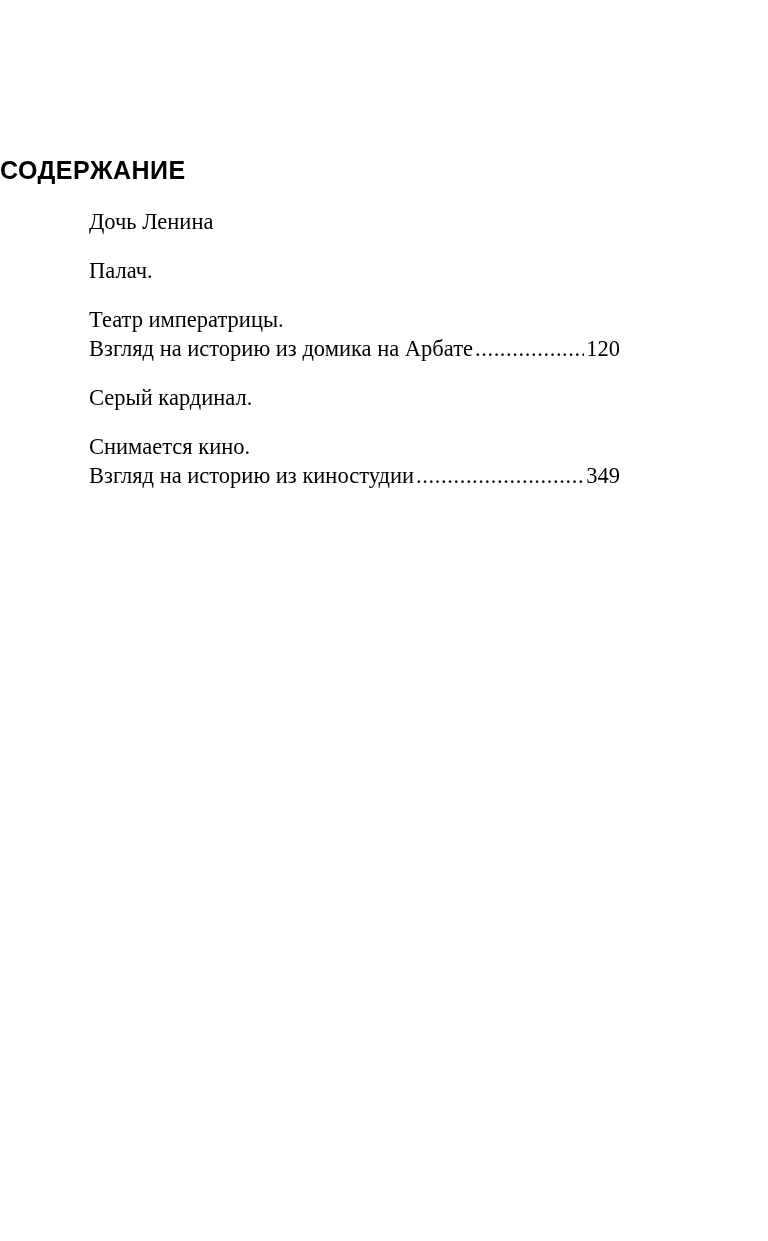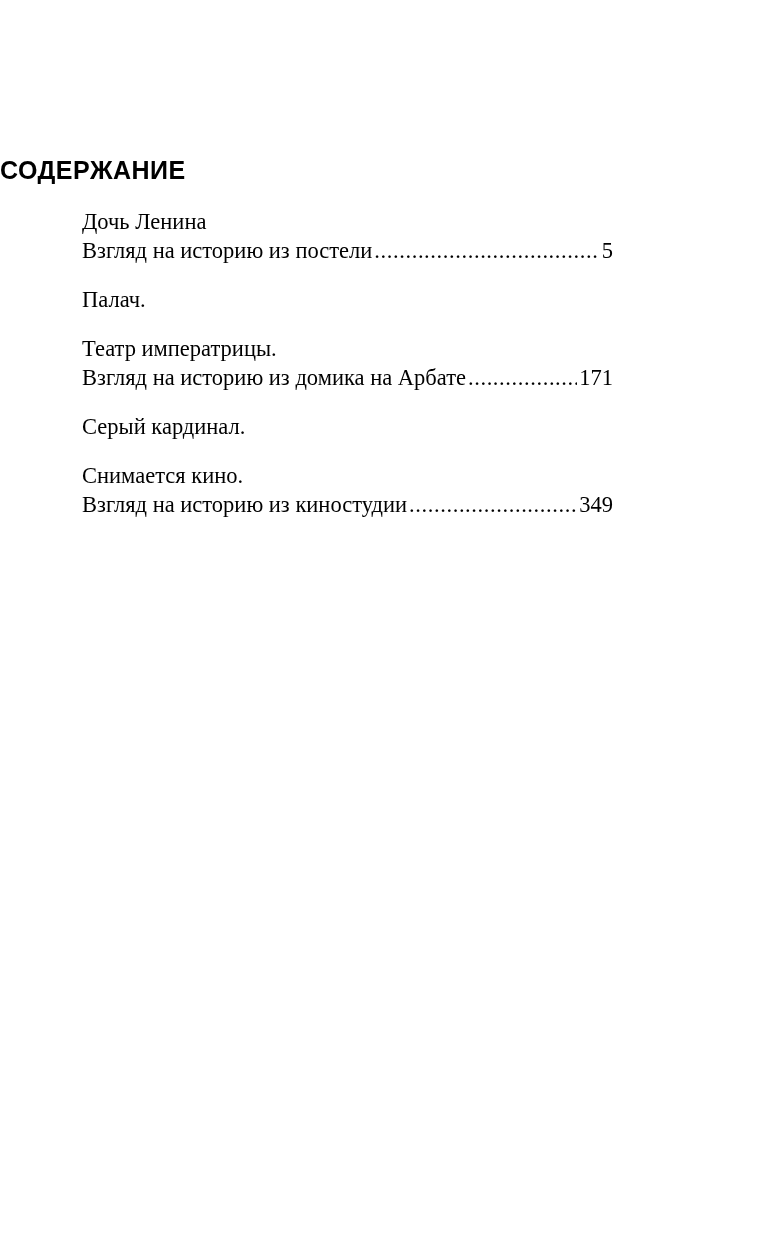--- a/index.html
+++ b/index.html
@@ -2,51 +2,46 @@
 <html><head>
   <meta charset="utf-8">
   <style>
     html, body { margin: 0; padding: 0; background: #ffffff; }
     body { width: 768px; height: 1241px; position: relative; overflow: hidden; color: #000; }
     .title {
       position: absolute; left: 0; top: 152px; width: 743px; text-align: left;
       font-family: Liberation Sans, sans-serif;
       font-weight: bold; font-size: 25px; letter-spacing: 0.5px; line-height: 36px;
     }
-    .toc { position: absolute; left: 82px; top: 207px; width: 531px;
+    .toc { position: absolute; left: 89px; top: 207px; width: 531px;
       font-family: "Liberation Serif", "DejaVu Serif", serif; font-size: 22.5px; line-height: 29px; }
     .entry { margin-bottom: 20px; }
     .line { display: flex; align-items: baseline; white-space: nowrap; }
     .dots { flex: 1; overflow: hidden; margin: 0 2px; }
     .dots::after { content: "........................................................................................................................"; letter-spacing: 0.6px; }
     .page { text-align: right; }
   </style>
 </head>
 <body>
 
 <div class="title">СОДЕРЖАНИЕ</div>
 
 <div class="toc">
   <div class="entry">
     <div>Дочь Ленина</div>
-    <div class="line">
-      <span>Взгляд на историю из постели</span>
-      <span class="dots"></span>
-      <span class="page">5</span>
-    </div>
   </div>
   <div class="entry">
     <div>Палач.</div>
   </div>
   <div class="entry">
     <div>Театр императрицы.</div>
     <div class="line">
       <span>Взгляд на историю из домика на Арбате</span>
       <span class="dots"></span>
-      <span class="page">171</span>
+      <span class="page">120</span>
     </div>
   </div>
   <div class="entry">
     <div>Серый кардинал.</div>
   </div>
   <div class="entry">
     <div>Снимается кино.</div>
     <div class="line">
       <span>Взгляд на историю из киностудии</span>
       <span class="dots"></span>

